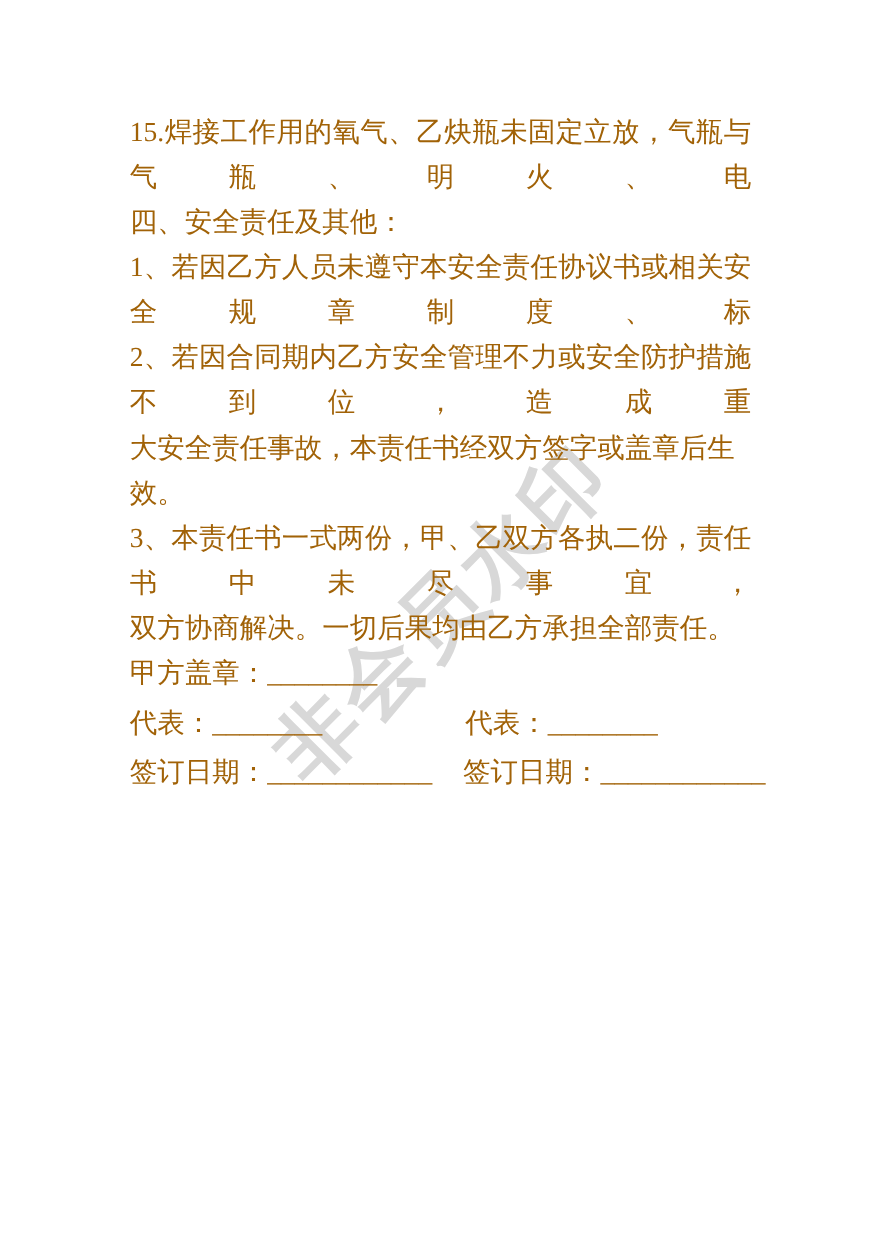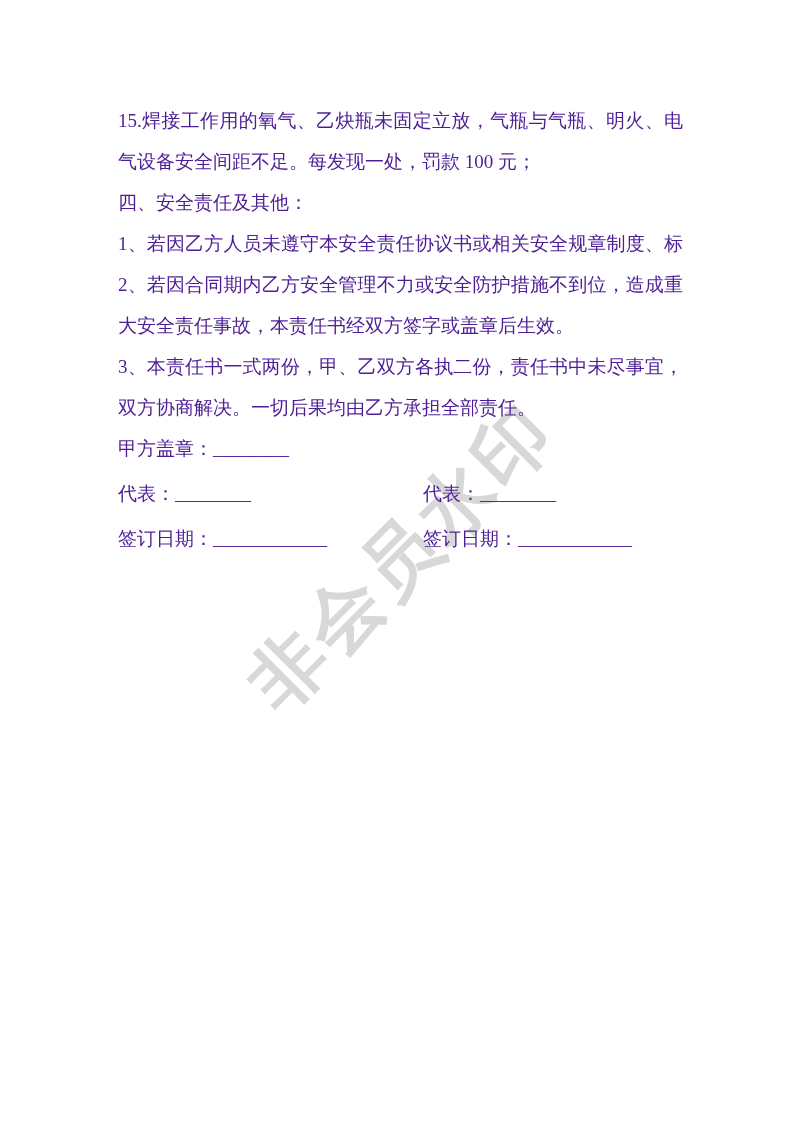--- a/index.html
+++ b/index.html
@@ -25,22 +25,22 @@
     letter-spacing: 4px;
     color: #d8d8d8;
     white-space: nowrap;
     z-index: 0;
     user-select: none;
   }
   .content {
     position: relative;
     z-index: 1;
     padding: 100px 117px 0 118px;
-    color: #4c1d95;
-    font-size: 19px;
+    color: #a16207;
+    font-size: 25px;
     line-height: 41px;
   }
   .para { margin: 0; }
   .line { display: block; }
   .line.fill {
     text-align: justify;
     text-align-last: justify;
   }
   .sig-block { margin-top: 0; }
   .sig-row {
@@ -55,21 +55,20 @@
 <body>
 
 <div class="page">
 
   <div class="watermark">非会员水印</div>
 
   <div class="content">
 
     <p class="para">
       <span class="line fill">15.焊接工作用的氧气、乙炔瓶未固定立放，气瓶与气瓶、明火、电</span>
-      <span class="line">气设备安全间距不足。每发现一处，罚款 100 元；</span>
     </p>
 
 
     <p class="para">
       <span class="line">四、安全责任及其他：</span>
     </p>
 
     <p class="para">
       <span class="line fill">1、若因乙方人员未遵守本安全责任协议书或相关安全规章制度、标</span>
     </p>

